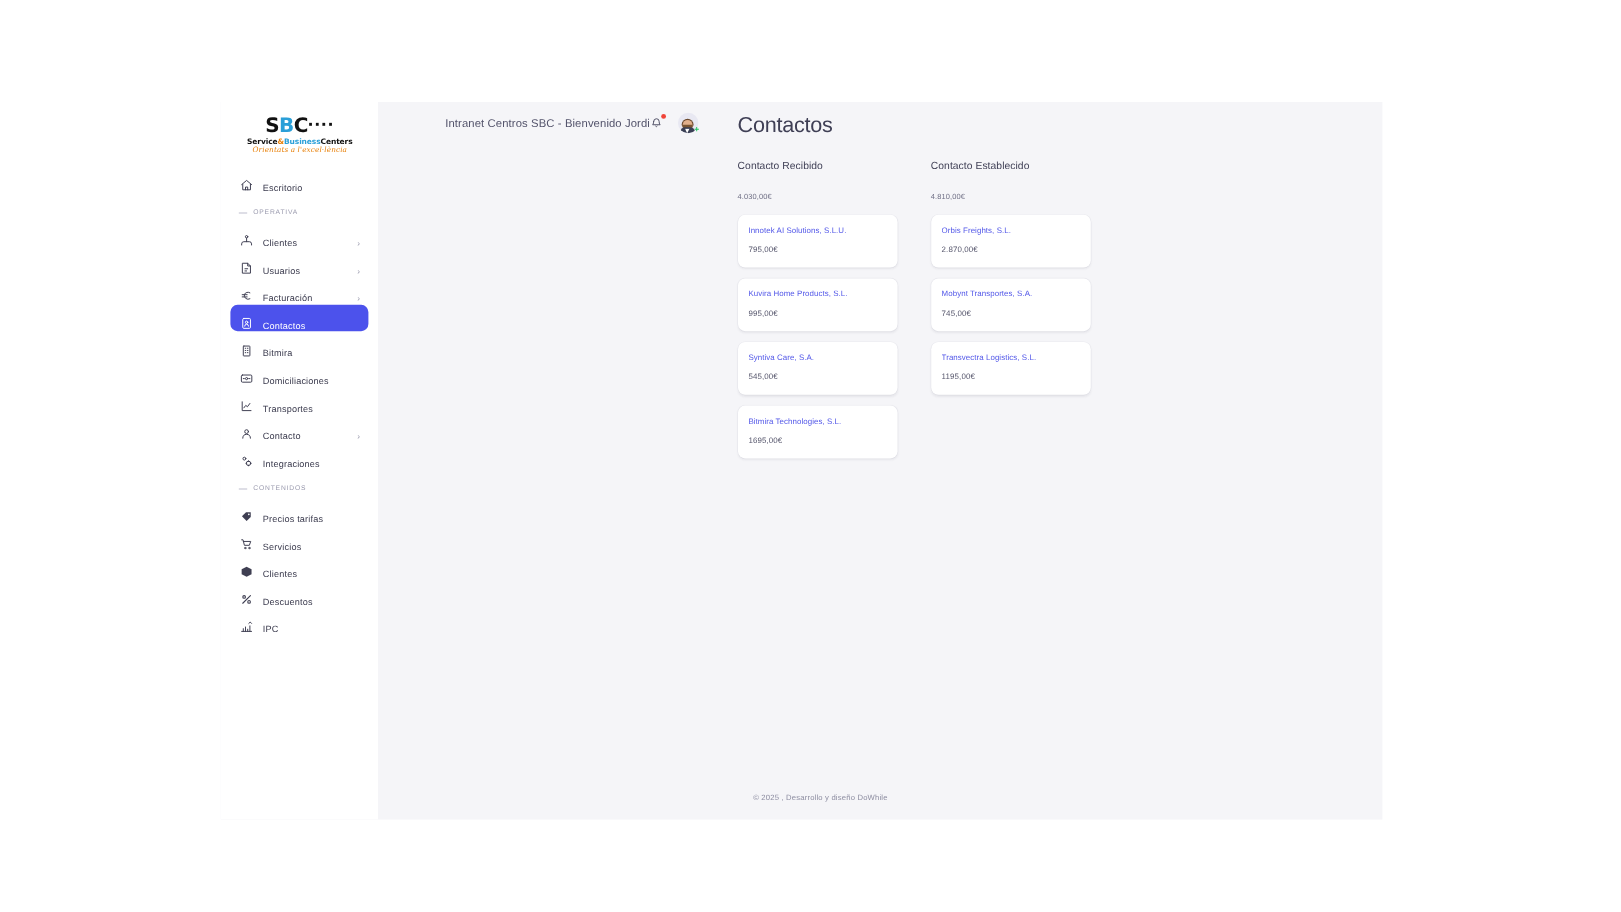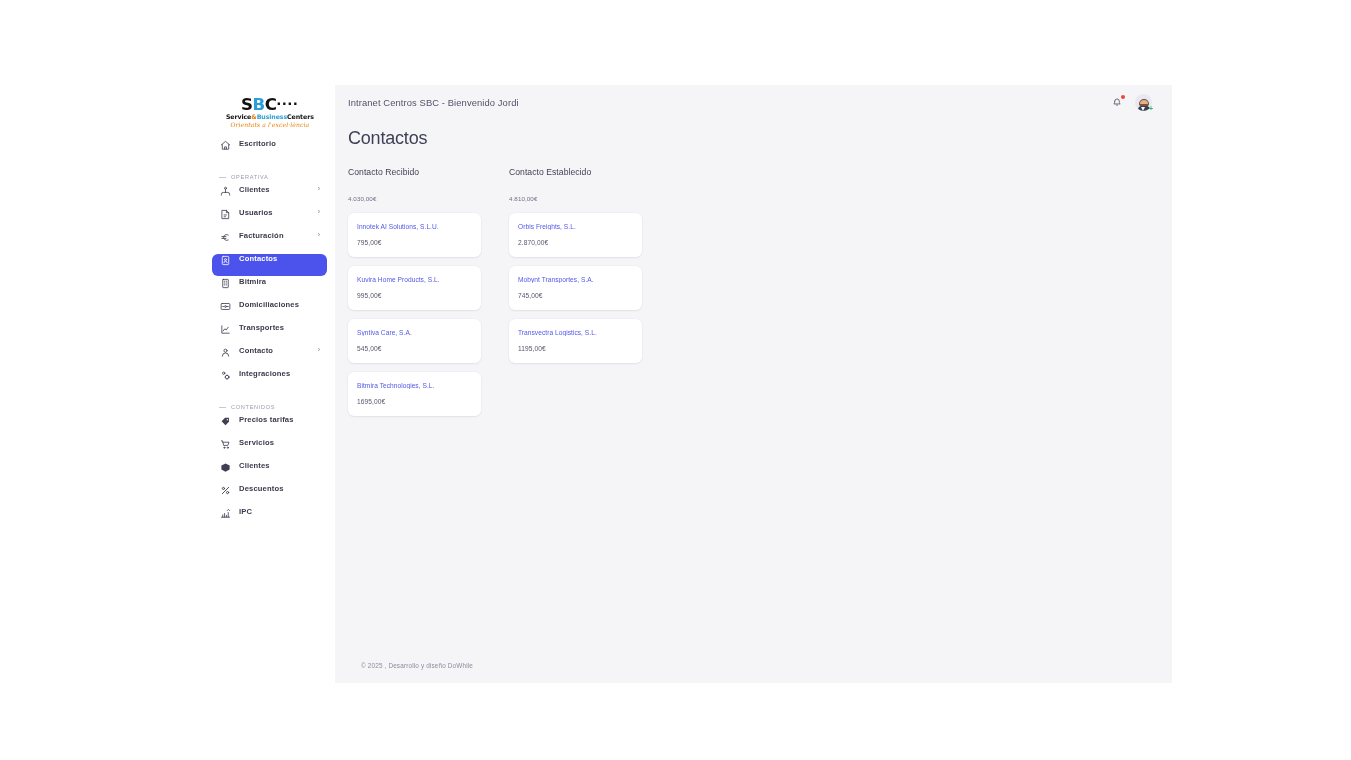--- a/index.html
+++ b/index.html
@@ -5,25 +5,26 @@
   * { box-sizing: border-box; margin: 0; padding: 0; }
   html, body {
     width: 1351px; height: 760px;
     background: #ffffff;
     font-family: "Liberation Sans", sans-serif;
     overflow: hidden;
   }
 
   #app {
     position: absolute;
-    left: 204px; top: 85px;
+    left: 184px; top: 85px;
     width: 968px; height: 598px;
     background: #f5f5f8;
     display: flex;
     overflow: hidden;
+    gap: 43px;
   }
 
   
   .sidebar {
     width: 131px;
     background: #ffffff;
     flex-shrink: 0;
     padding: 0;
     position: relative;
   }
@@ -71,28 +72,27 @@
     font-style: italic;
     font-size: 6.2px;
     color: #e8820c;
     margin-top: 1.5px;
     letter-spacing: 0.1px;
   }
 
   .nav { padding: 6px 8px 0 8px; }
   .nav-item {
     display: flex;
-    align-items: flex-start;
+    align-items: flex-end;
     height: 22px;
     padding: 0 7px;
     border-radius: 6px;
     margin-bottom: 1px;
     cursor: pointer;
     position: relative;
-    font-weight: bold;
   }
   .nav-item .ico {
     width: 13px; height: 13px;
     flex-shrink: 0;
     display: flex; align-items: center; justify-content: center;
     margin-right: 7px;
     color: #3f3f52;
   }
   .nav-item .ico svg { width: 11px; height: 11px; display: block; }
   .nav-label {
@@ -126,21 +126,21 @@
     font-size: 5.6px;
     letter-spacing: 0.7px;
     color: #9a9aae;
     text-transform: uppercase;
   }
 
   
   .main {
     flex: 1;
     display: flex;
-    flex-direction: column;
+    flex-direction: row;
     min-width: 0;
     position: relative;
   }
   .topbar {
     height: 34px;
     display: flex;
     align-items: center;
     padding: 0 20px 0 13px;
     flex-shrink: 0;
   }

